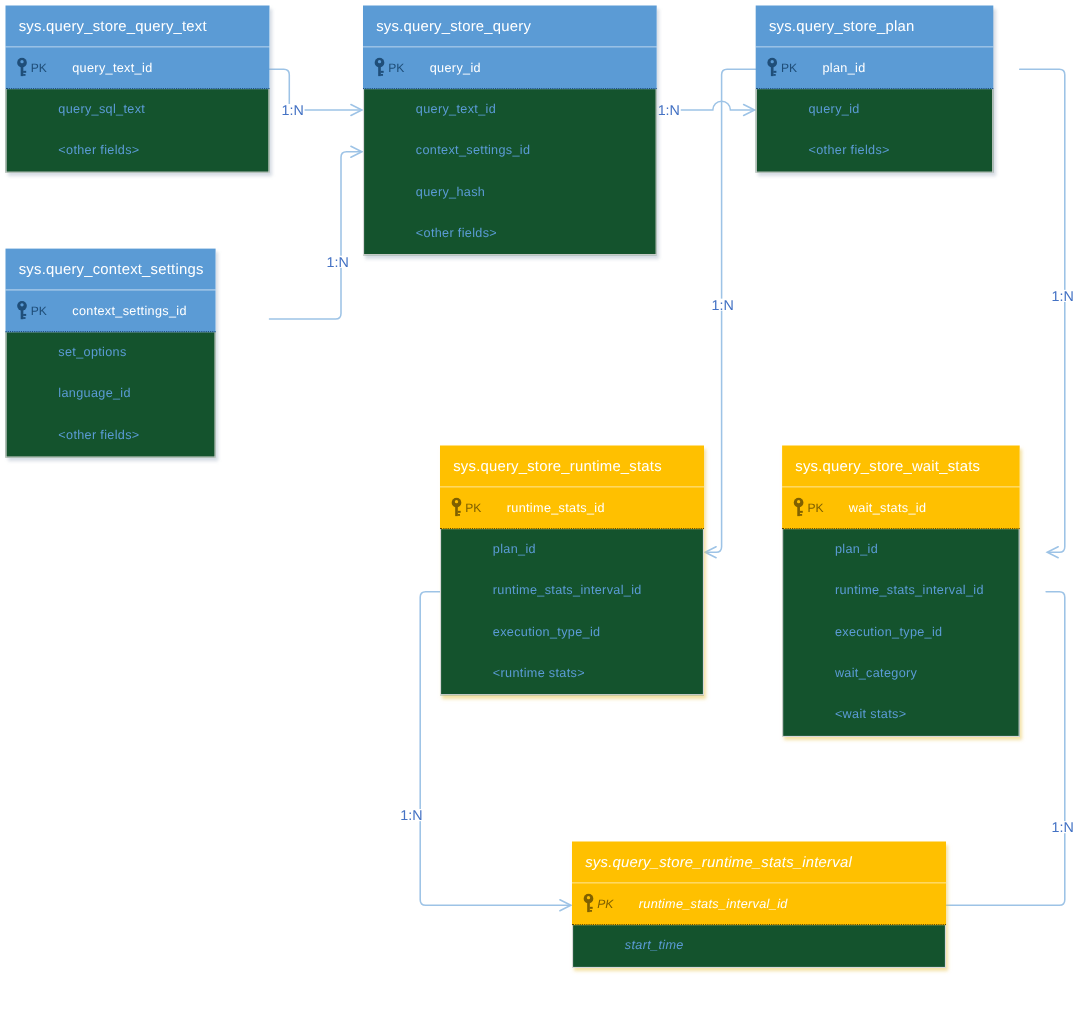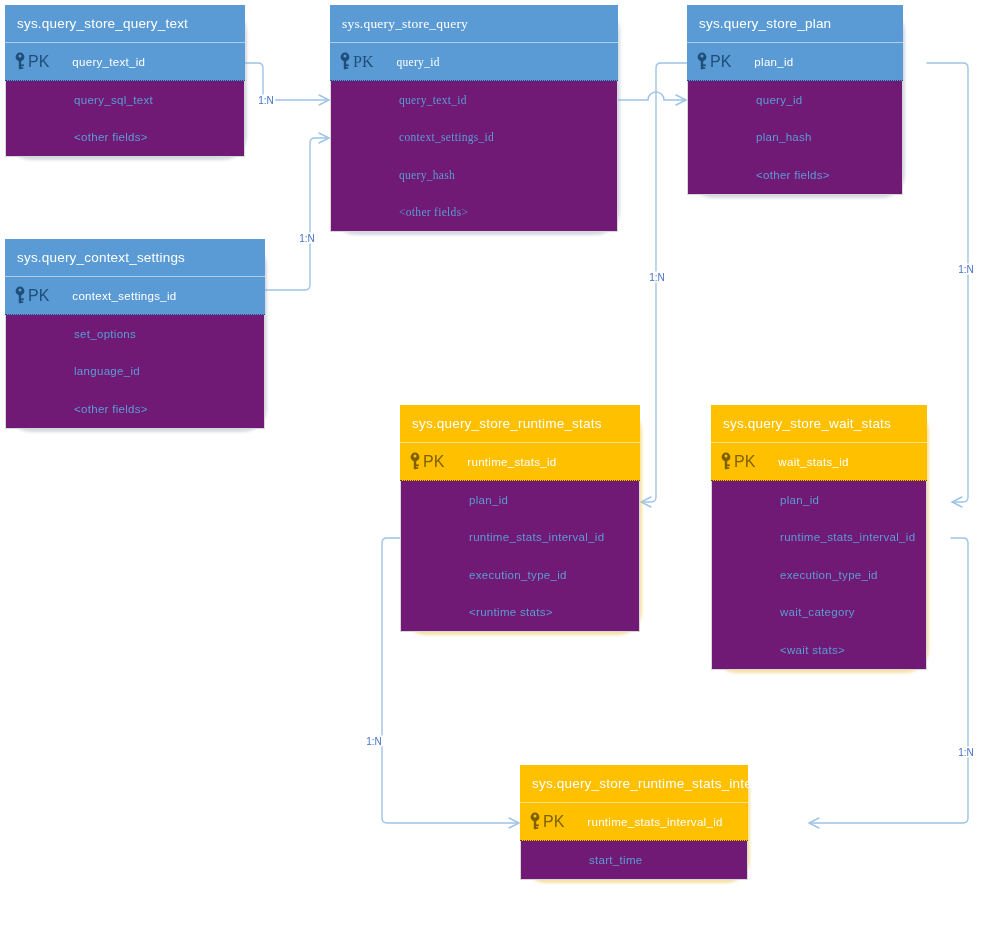--- a/index.html
+++ b/index.html
@@ -1,33 +1,33 @@
 <!DOCTYPE html>
 <html><head>
 <meta charset="utf-8">
 <style>
   html,body{margin:0;padding:0;background:#ffffff;}
   #canvas{
     position:relative;width:983px;height:933px;overflow:hidden;background:#ffffff;
     font-family:"Liberation Sans", sans-serif;
   }
-  .entity{position:absolute;box-sizing:border-box;border-radius:24px;}
+  .entity{position:absolute;box-sizing:border-box;}
   .entity .hdr{
     height:38px;display:flex;align-items:center;padding-left:12px;
     color:#ffffff;font-size:13.5px;letter-spacing:.2px;
     border-bottom:1px solid rgba(255,255,255,0.5);box-sizing:border-box;
   }
   .entity .pkrow{
     height:38px;display:flex;align-items:center;box-sizing:border-box;position:relative;
   }
   .entity .pkrow .key{margin-left:9px;flex:0 0 auto;}
-  .entity .pkrow .pklbl{font-size:16px;margin-left:1px;}
+  .entity .pkrow .pklbl{font-size:11px;margin-left:1px;}
   .entity .pkrow .pkfield{color:#ffffff;font-size:11.5px;letter-spacing:.3px;margin-left:23px;}
   .entity .body{
-    background:#701a75;border:1px solid #D8D8D8;border-top:none;box-sizing:border-box;padding-left:21px;
+    background:#14532d;border:1px solid #D8D8D8;border-top:none;box-sizing:border-box;
   }
   .entity .frow{
     height:37.5px;display:flex;align-items:center;padding-left:47px;
     color:#5B9BD5;font-size:11.5px;letter-spacing:.3px;
   }
   
   .entity.blue .hdr, .entity.blue .pkrow{background:#5B9BD5;}
   .entity.blue .pkrow{border-bottom:1.5px dotted #1F4E79;}
   .entity.blue .pklbl{color:#1F4E79;}
   .entity.blue .key .k{fill:#1F4E79;}
@@ -37,21 +37,21 @@
   .entity.orange .hdr, .entity.orange .pkrow{background:#FFC000;text-align:right;}
   .entity.orange .pkrow{border-bottom:1.5px dotted #5F4700;}
   .entity.orange .pklbl{color:#7F6000;}
   .entity.orange .key .k{fill:#7F6000;}
   .entity.orange .key .hole{fill:#FFC000;}
   .entity.orange{box-shadow:2px 3px 3px rgba(235,200,90,0.55);}
 
   #connectors{position:absolute;left:0;top:0;pointer-events:none;}
   .card-label{
     position:absolute;transform:translate(-50%,-50%);
-    background:#ffffff;color:#4472C4;font-size:10px;line-height:11px;
+    background:#ffffff;color:#4472C4;font-size:13px;line-height:11px;
     padding:0 1px;white-space:nowrap;
   }
 </style>
 </head>
 <body>
 
 <div id="canvas">
 
   <svg id="connectors" width="983" height="933" viewBox="0 0 983 933">
     <g fill="none" stroke="#9DC3E6" stroke-width="1.4" stroke-linecap="round">
@@ -92,21 +92,21 @@
       </svg>
       <span class="pklbl">PK</span>
       <span class="pkfield">query_text_id</span>
     </div>
     <div class="body">
       <div class="frow">query_sql_text</div>
       <div class="frow">&lt;other fields&gt;</div>
     </div>
   </div>
 
-  <div class="entity blue" style="left:330px;top:5px;width:288px;font-family:Liberation Serif, serif;">
+  <div class="entity blue" style="left:330px;top:5px;width:267px;">
     <div class="hdr">sys.query_store_query</div>
     <div class="pkrow">
       <svg class="key" width="13" height="19" viewBox="0 0 13 19">
         <circle class="k" cx="6" cy="5" r="4.4"></circle>
           <circle class="hole" cx="6" cy="4.1" r="1.5"></circle>
         <rect class="k" x="4.8" y="8.6" width="2.4" height="8.6"></rect>
         <rect class="k" x="7" y="12.4" width="2.8" height="1.8"></rect>
         <rect class="k" x="7" y="15.3" width="2.2" height="1.6"></rect>
       </svg>
       <span class="pklbl">PK</span>
@@ -128,26 +128,25 @@
           <circle class="hole" cx="6" cy="4.1" r="1.5"></circle>
         <rect class="k" x="4.8" y="8.6" width="2.4" height="8.6"></rect>
         <rect class="k" x="7" y="12.4" width="2.8" height="1.8"></rect>
         <rect class="k" x="7" y="15.3" width="2.2" height="1.6"></rect>
       </svg>
       <span class="pklbl">PK</span>
       <span class="pkfield">plan_id</span>
     </div>
     <div class="body">
       <div class="frow">query_id</div>
-      <div class="frow">plan_hash</div>
-      <div class="frow">&lt;other fields&gt;</div>
-    </div>
-  </div>
-
-  <div class="entity blue" style="left:5px;top:239px;width:260px;">
+      <div class="frow">&lt;other fields&gt;</div>
+    </div>
+  </div>
+
+  <div class="entity blue" style="left:5px;top:226px;width:191px;">
     <div class="hdr">sys.query_context_settings</div>
     <div class="pkrow">
       <svg class="key" width="13" height="19" viewBox="0 0 13 19">
         <circle class="k" cx="6" cy="5" r="4.4"></circle>
           <circle class="hole" cx="6" cy="4.1" r="1.5"></circle>
         <rect class="k" x="4.8" y="8.6" width="2.4" height="8.6"></rect>
         <rect class="k" x="7" y="12.4" width="2.8" height="1.8"></rect>
         <rect class="k" x="7" y="15.3" width="2.2" height="1.6"></rect>
       </svg>
       <span class="pklbl">PK</span>
@@ -196,21 +195,21 @@
     </div>
     <div class="body">
       <div class="frow">plan_id</div>
       <div class="frow">runtime_stats_interval_id</div>
       <div class="frow">execution_type_id</div>
       <div class="frow">wait_category</div>
       <div class="frow">&lt;wait stats&gt;</div>
     </div>
   </div>
 
-  <div class="entity orange" style="left:520px;top:765px;width:228px;">
+  <div class="entity orange" style="left:520px;top:765px;width:340px;font-style:italic;">
     <div class="hdr">sys.query_store_runtime_stats_interval</div>
     <div class="pkrow">
       <svg class="key" width="13" height="19" viewBox="0 0 13 19">
         <circle class="k" cx="6" cy="5" r="4.4"></circle>
           <circle class="hole" cx="6" cy="4.1" r="1.5"></circle>
         <rect class="k" x="4.8" y="8.6" width="2.4" height="8.6"></rect>
         <rect class="k" x="7" y="12.4" width="2.8" height="1.8"></rect>
         <rect class="k" x="7" y="15.3" width="2.2" height="1.6"></rect>
       </svg>
       <span class="pklbl">PK</span>

